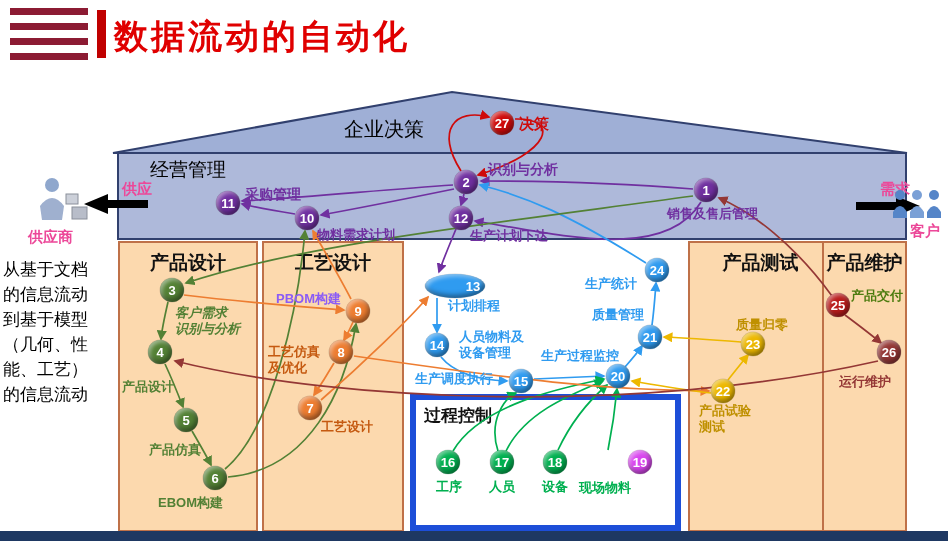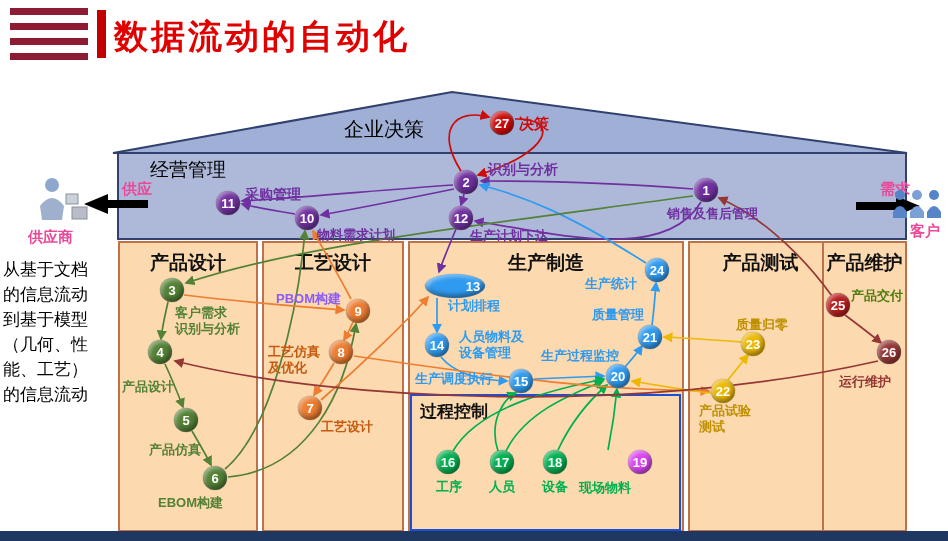--- a/index.html
+++ b/index.html
@@ -12,21 +12,21 @@
   .title{position:absolute;left:114px;top:14px;font-size:34px;font-weight:bold;color:#e00000;letter-spacing:3px;}
   
   svg.layer{position:absolute;left:0;top:0;z-index:3;pointer-events:none;}
   svg.base{z-index:1;}
   
   .col{position:absolute;top:241px;height:291px;background:#fcd9ae;border:2px solid #bf7148;
        box-sizing:border-box;z-index:2;text-align:center;}
   .col .ct{margin-top:7px;font-size:19px;font-weight:bold;color:#111;}
   .c1{left:118px;width:140px;} .c2{left:262px;width:142px;} .c3{left:408px;width:276px;}
   .c4{left:688px;width:145px;} .c5{left:822px;width:85px;}
-  .pcbox{position:absolute;left:410px;top:394px;width:271px;height:137px;border:2px solid #1d4ed8;
+  .pcbox{position:absolute;left:410px;top:394px;width:271px;height:137px;border:6px solid #1d4ed8;
          box-sizing:border-box;z-index:2;}
   .pcbox .pct{position:absolute;left:8px;top:4px;font-size:17px;font-weight:bold;color:#111;}
   
   .node{position:absolute;width:24px;height:24px;border-radius:50%;color:#fff;font-size:13px;font-weight:bold;
         display:flex;align-items:center;justify-content:center;z-index:5;
         box-shadow:inset -2px -3px 5px rgba(0,0,0,.42),inset 2px 2px 4px rgba(255,255,255,.5),0 0 0 .5px rgba(0,0,0,.15);}
   .nlabel{position:absolute;font-size:13px;font-weight:600;white-space:pre-line;line-height:1.22;z-index:6;}
   .sechead{position:absolute;color:#000;font-weight:normal;z-index:4;}
   .note{position:absolute;left:3px;top:257px;width:112px;font-size:17px;line-height:25px;color:#000;z-index:4;white-space:pre-line;}
   .sidelabel{position:absolute;font-weight:bold;font-size:15px;color:#ec4899;z-index:4;}
@@ -48,23 +48,20 @@
   </svg>
 
   <div class="sechead" style="left:344px;top:116px;font-size:20px;">企业决策</div>
   <div class="sechead" style="left:150px;top:157px;font-size:19px;">经营管理</div>
 
   <div class="col c1">
     <div class="ct">产品设计</div>
   </div>
   <div class="col c2">
     <div class="ct">工艺设计</div>
-  </div>
-  <div class="col c3">
-    <div class="ct">生产制造</div>
   </div>
   <div class="col c4">
     <div class="ct">产品测试</div>
   </div>
   <div class="col c5">
     <div class="ct">产品维护</div>
   </div>
 
   <div class="pcbox">
     <div class="pct">过程控制</div>
@@ -197,21 +194,21 @@
       <div class="node" style="left: 741px; top: 332px; background: rgb(237, 184, 0);">23</div>
       <div class="node" style="left: 711px; top: 379px; background: rgb(237, 184, 0);">22</div>
       <div class="node" style="left: 826px; top: 293px; background: #b91c1c;">25</div>
       <div class="node" style="left: 877px; top: 340px; background: rgb(148, 55, 53);">26</div>
       <div class="nlabel" style="left: 519px; top: 115px; color: rgb(207, 10, 10); font-size: 15px;">决策</div>
       <div class="nlabel" style="left: 488px; top: 161px; color: rgb(112, 48, 160); font-size: 14px;">识别与分析</div>
       <div class="nlabel" style="left: 245px; top: 186px; color: rgb(112, 48, 160); font-size: 14px;">采购管理</div>
       <div class="nlabel" style="left: 317px; top: 227px; color: rgb(112, 48, 160); font-size: 13px;">物料需求计划</div>
       <div class="nlabel" style="left: 470px; top: 228px; color: rgb(112, 48, 160); font-size: 13px;">生产计划下达</div>
       <div class="nlabel" style="left: 667px; top: 206px; color: rgb(112, 48, 160); font-size: 13px;">销售及售后管理</div>
-      <div class="nlabel" style="left: 175px; top: 305px; color: rgb(83, 129, 53); font-size: 13px;">客户需求
+      <div class="nlabel" style="left: 175px; top: 305px; color: rgb(83, 129, 53); font-size: 13px; font-style: italic;">客户需求
 识别与分析</div>
       <div class="nlabel" style="left: 122px; top: 379px; color: rgb(83, 129, 53); font-size: 13px;">产品设计</div>
       <div class="nlabel" style="left: 149px; top: 442px; color: rgb(83, 129, 53); font-size: 13px;">产品仿真</div>
       <div class="nlabel" style="left: 158px; top: 495px; color: rgb(83, 129, 53); font-size: 13px;">EBOM构建</div>
       <div class="nlabel" style="left: 276px; top: 291px; color: #8b5cf6; font-size: 13px;">PBOM构建</div>
       <div class="nlabel" style="left: 268px; top: 344px; color: rgb(197, 90, 17); font-size: 13px;">工艺仿真
 及优化</div>
       <div class="nlabel" style="left: 321px; top: 419px; color: rgb(197, 90, 17); font-size: 13px;">工艺设计</div>
       <div class="nlabel" style="left: 448px; top: 298px; color: rgb(47, 155, 240); font-size: 13px;">计划排程</div>
       <div class="nlabel" style="left: 585px; top: 276px; color: rgb(47, 155, 240); font-size: 13px;">生产统计</div>

